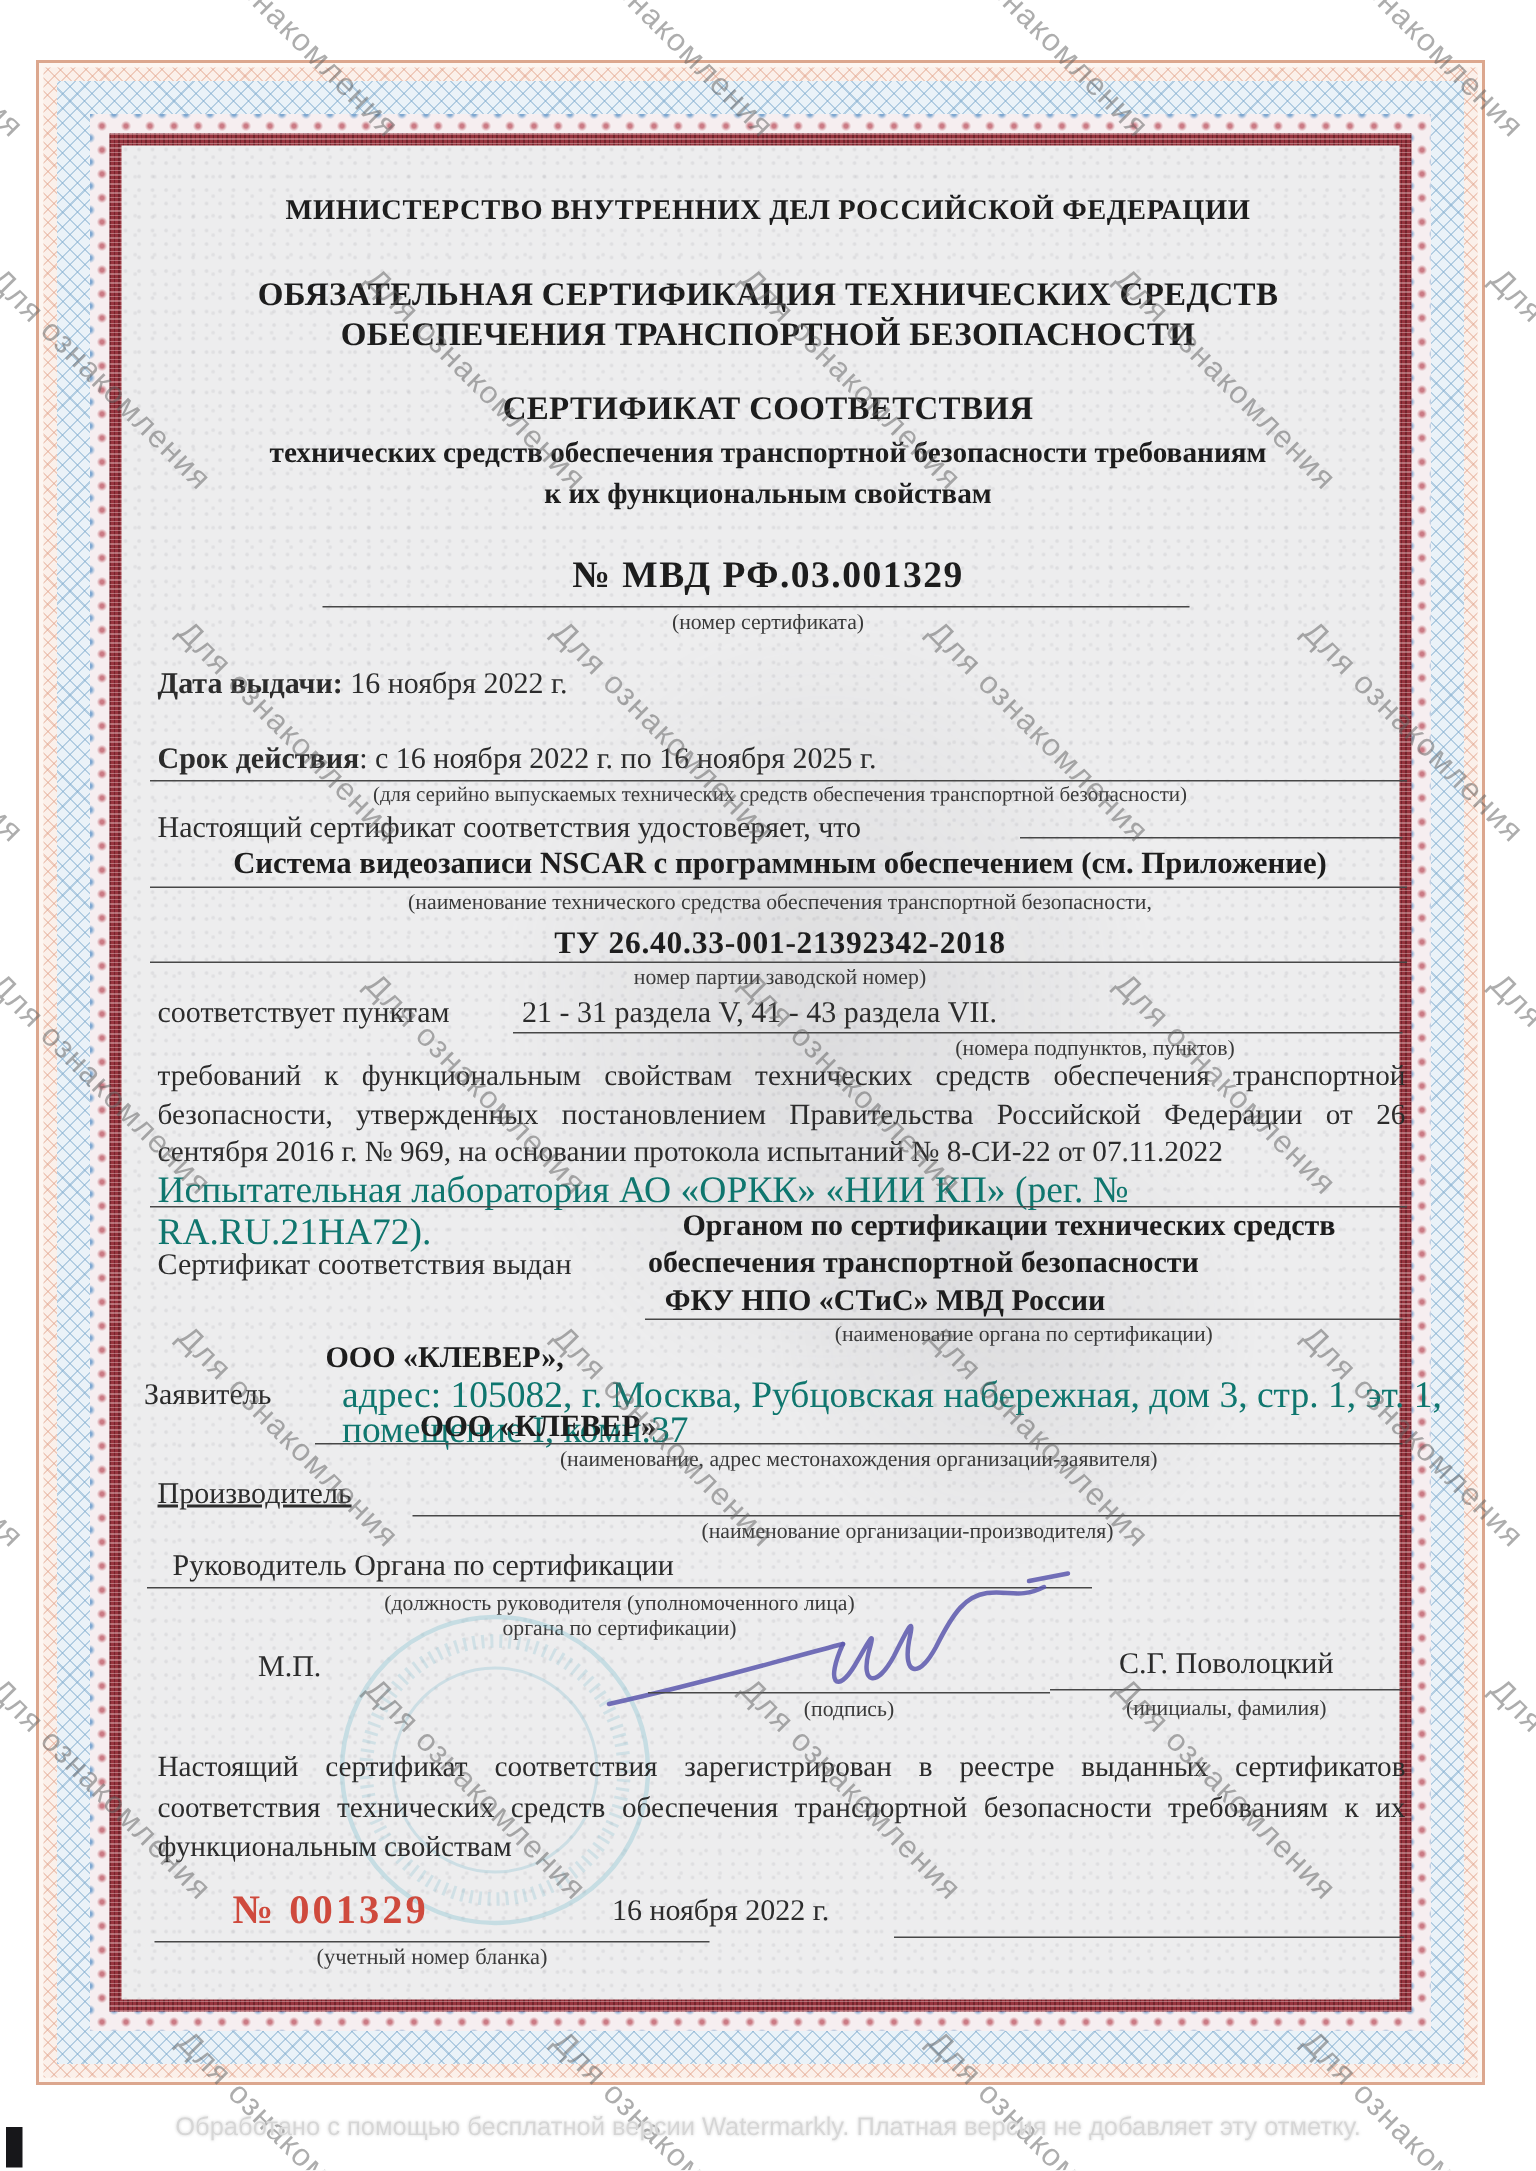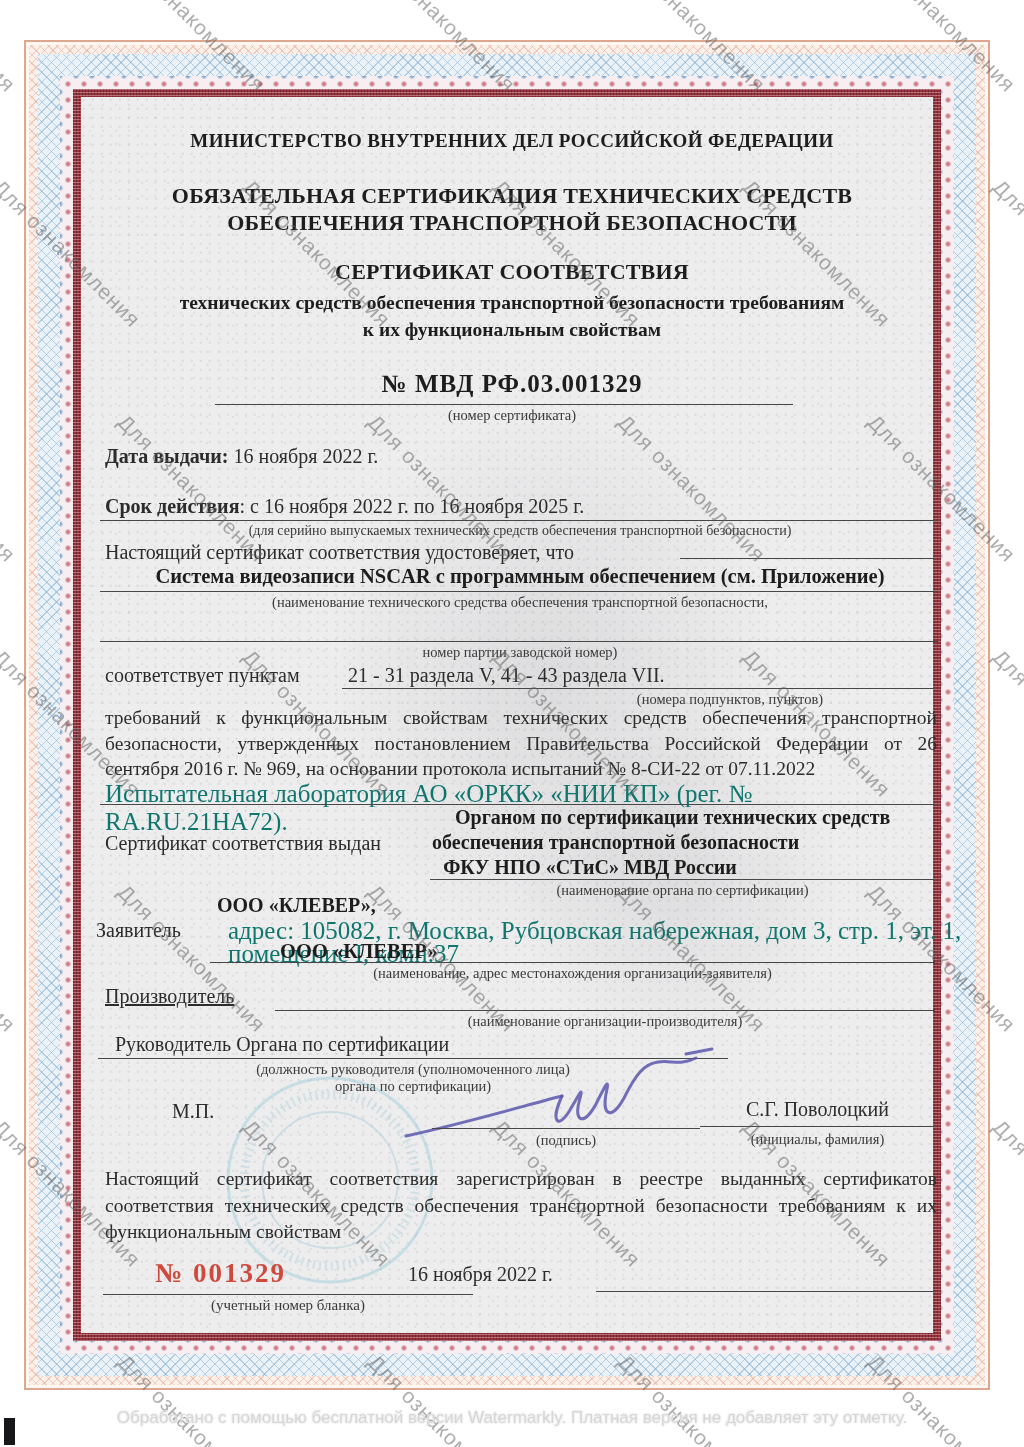--- a/index.html
+++ b/index.html
@@ -100,20 +100,21 @@
     <div class="abs rule" style="left:100px;top:520px;width:838px;"></div>
     <div class="abs ctr cap" style="left:105px;top:523px;width:830px;font-size:14px;">(для серийно выпускаемых технических средств обеспечения транспортной безопасности)</div>
 
     <div class="abs body-t" style="left:105px;top:541px;">Настоящий сертификат соответствия удостоверяет, что</div>
     <div class="abs rule" style="left:680px;top:558px;width:255px;"></div>
 
     <div class="abs ctr" style="left:102px;top:565px;width:836px;font-weight:bold;font-size:20.5px;color:#1d1d1d;">Система видеозаписи NSCAR с программным обеспечением (см. Приложение)</div>
     <div class="abs rule" style="left:100px;top:591px;width:838px;"></div>
     <div class="abs ctr cap" style="left:105px;top:594px;width:830px;">(наименование технического средства обеспечения транспортной безопасности,</div>
 
+    <div class="abs ctr" style="left:102px;top:616px;width:836px;font-weight:bold;font-size:21px;color:#1d1d1d;letter-spacing:.5px;">ТУ 26.40.33-001-21392342-2018</div>
     <div class="abs rule" style="left:100px;top:641px;width:838px;"></div>
     <div class="abs ctr cap" style="left:105px;top:644px;width:830px;">номер партии заводской номер)</div>
 
     <div class="abs body-t" style="left:105px;top:664px;">соответствует пунктам</div>
     <div class="abs body-t" style="left:348px;top:664px;">21 - 31 раздела V, 41 - 43 раздела VII.</div>
     <div class="abs rule" style="left:342px;top:688px;width:593px;"></div>
     <div class="abs ctr cap" style="left:560px;top:691px;width:340px;">(номера подпунктов, пунктов)</div>
 
     <div class="abs para" style="left:105px;top:705px;width:832px;">требований к функциональным свойствам технических средств обеспечения транспортной безопасности, утвержденных постановлением Правительства Российской Федерации от 26 сентября 2016 г. № 969, на основании протокола испытаний № 8-СИ-22 от 07.11.2022</div>
     <div class="abs body-s" style="left:105px;top:780px;width:832px;">Испытательная лаборатория АО «ОРКК» «НИИ КП» (рег. № RA.RU.21НА72).</div>

